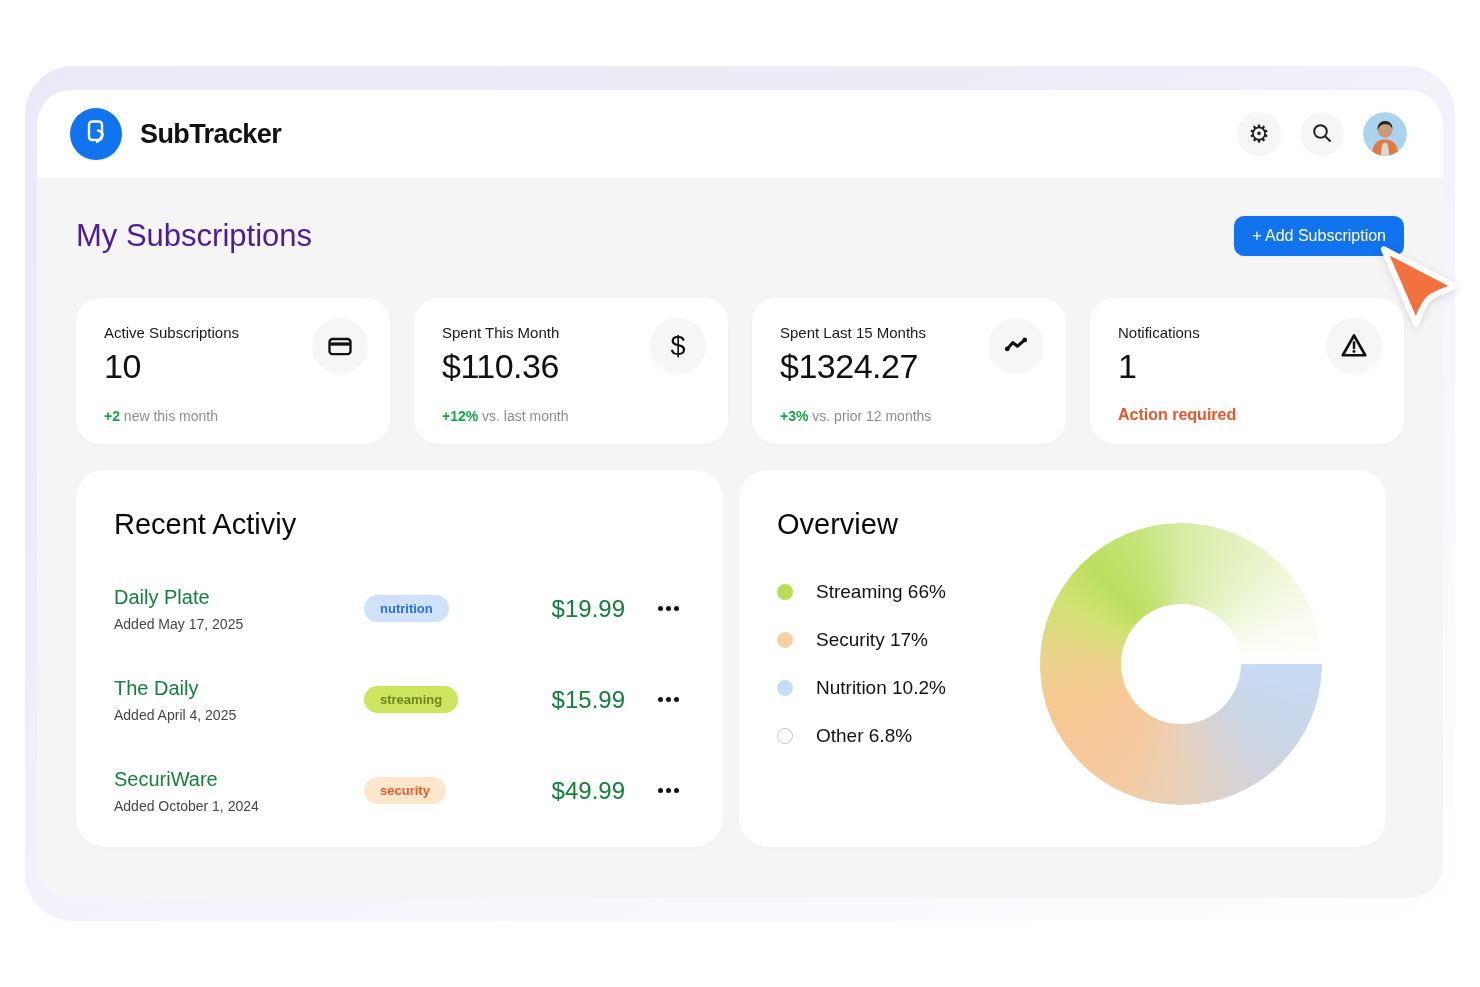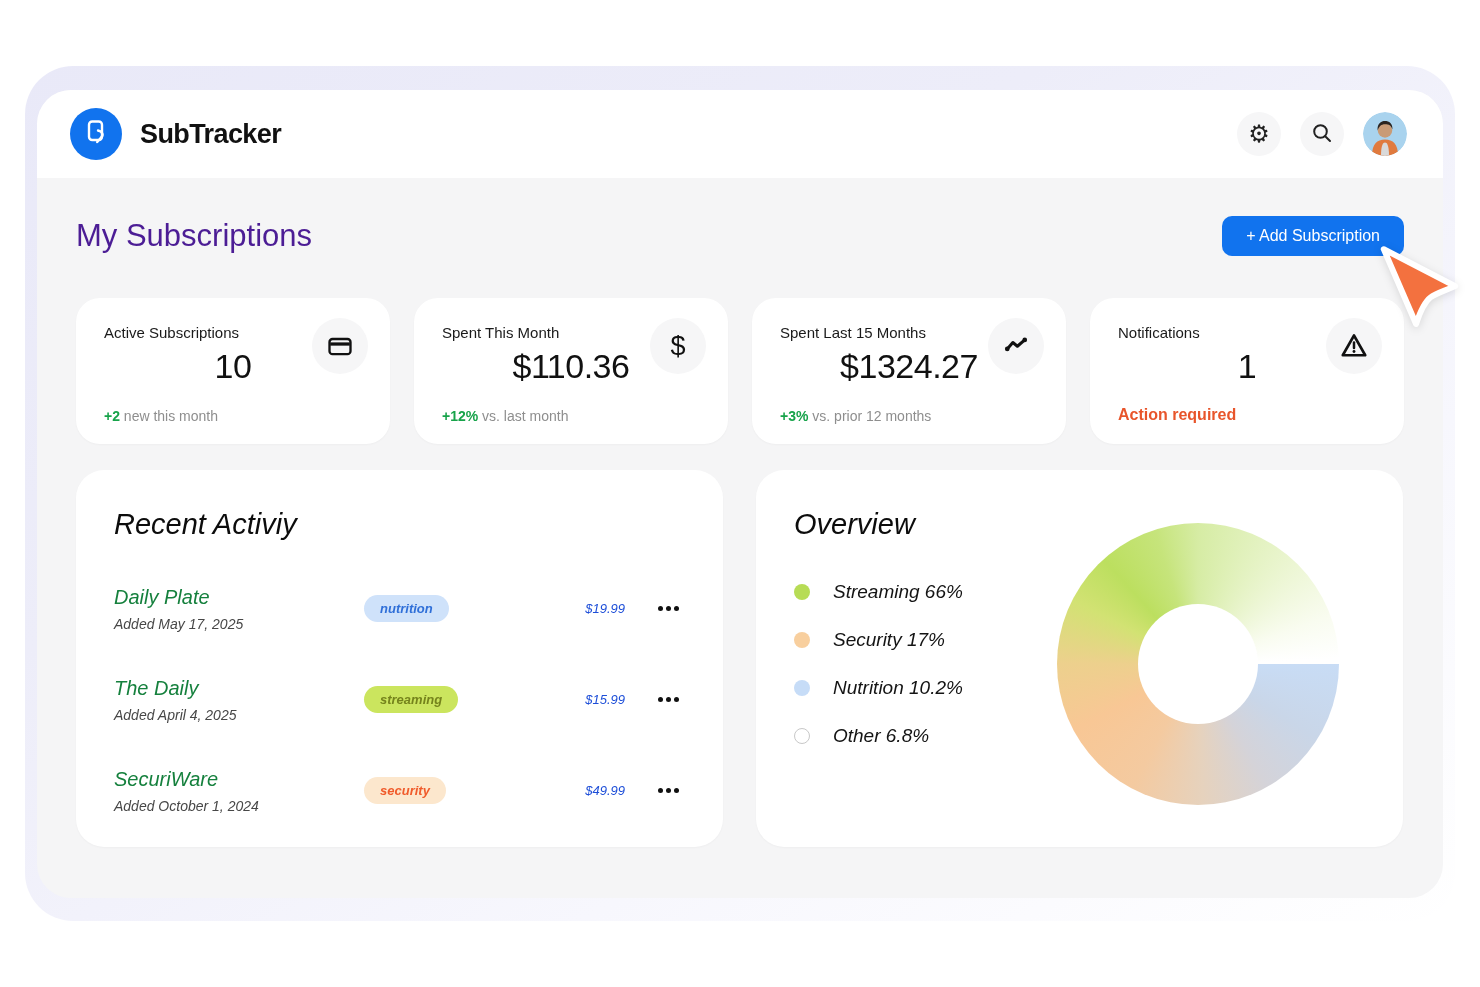--- a/index.html
+++ b/index.html
@@ -25,52 +25,52 @@
   .gear-glyph { font-size:24px; color:#222; line-height:1;
     font-family:"DejaVu Sans",sans-serif; }
   .avatar { width:44px; height:44px; border-radius:50%; margin-left:19px; overflow:hidden; }
 
   
   .app-body { position:relative; padding:38px 39px 0 39px; }
 
   .page-head { display:flex; align-items:center; justify-content:space-between; }
   .page-title { font-size:31px; font-weight:400; color:#4c1d95; }
   .add-btn { background:#1173ee; color:#fff; border:none; border-radius:10px;
-    height:40px; padding:0 24px; font-size:16px; font-weight:500; cursor:pointer;
+    height:40px; padding:0 18px; font-size:16px; font-weight:500; cursor:pointer;
     font-family:inherit; }
 
   .stats-row { display:flex; gap:24px; margin-top:42px; }
   .stat-card { position:relative; flex:1; height:146px; background:#fff; border-radius:24px;
     padding:26px 28px; box-shadow:0 1px 2px rgba(0,0,0,0.03); }
   .stat-label { font-size:15px; color:#1a1a1a; }
-  .stat-value { font-size:34px; font-weight:500; margin-top:6px; letter-spacing:-0.5px;text-align:center; }
+  .stat-value { font-size:34px; font-weight:500; margin-top:6px; letter-spacing:-0.5px; }
   .stat-icon-wrap { position:absolute; top:20px; right:22px; width:56px; height:56px;
     border-radius:50%; background:#f6f6f7; display:flex; align-items:center; justify-content:center; }
   .dollar-glyph { font-size:27px; font-weight:500; color:#111; }
   .stat-foot { position:absolute; left:28px; bottom:20px; font-size:14px; color:#8e8e8e; }
   .delta-pos { color:#17a34a; font-weight:bold; }
   .alert-text { color:#e8552b; font-weight:bold; font-size:16px; }
 
-  .panels-row { display:flex; gap:33px; margin-top:26px;font-style:italic; }
+  .panels-row { display:flex; gap:16px; margin-top:26px; }
   .panel { position:relative; width:647px; height:377px; background:#fff; border-radius:28px;
     padding:38px; box-shadow:0 1px 2px rgba(0,0,0,0.03); }
   .panel-title { font-size:29px; font-weight:400; color:#0c0c0c; }
 
   
   .activity-list { margin-top:22px; }
   .activity-row { display:flex; align-items:center; height:91px; }
   .act-names { flex:1; min-width:0; padding-left:0; }
   .act-name { font-size:20px; font-weight:500; color:#15803d; }
   .act-added { font-size:14px; color:#474747; margin-top:7px; }
   .badge-cell { width:165px; display:flex; justify-content:flex-start; }
   .badge { font-size:13px; font-weight:bold; border-radius:14px; padding:6px 16px; }
   .badge-nutrition { background:#cfe2fa; color:#2f6fd8; }
   .badge-streaming { background:#cbe55e; color:#75831c; }
   .badge-security  { background:#fce7cd; color:#f05b2b; }
-  .act-price { width:96px; text-align:right; font-size:13px; color:#1d4ed8; }
+  .act-price { width:96px; text-align:right; font-size:24px; color:#15803d; }
   .menu-btn { width:60px; border:none; background:transparent; cursor:pointer;
     display:flex; justify-content:flex-end; padding-right:6px; }
   .dots { width:5px; height:5px; border-radius:50%; background:#111;
     box-shadow:8px 0 0 #111, 16px 0 0 #111; margin-right:16px; }
 
   
   .legend { margin-top:40px; }
   .legend-item { display:flex; align-items:center; margin-bottom:26px; }
   .legend-dot { width:16px; height:16px; border-radius:50%; margin-right:23px; }
   .dot-streaming { background:#b7dc55; }

